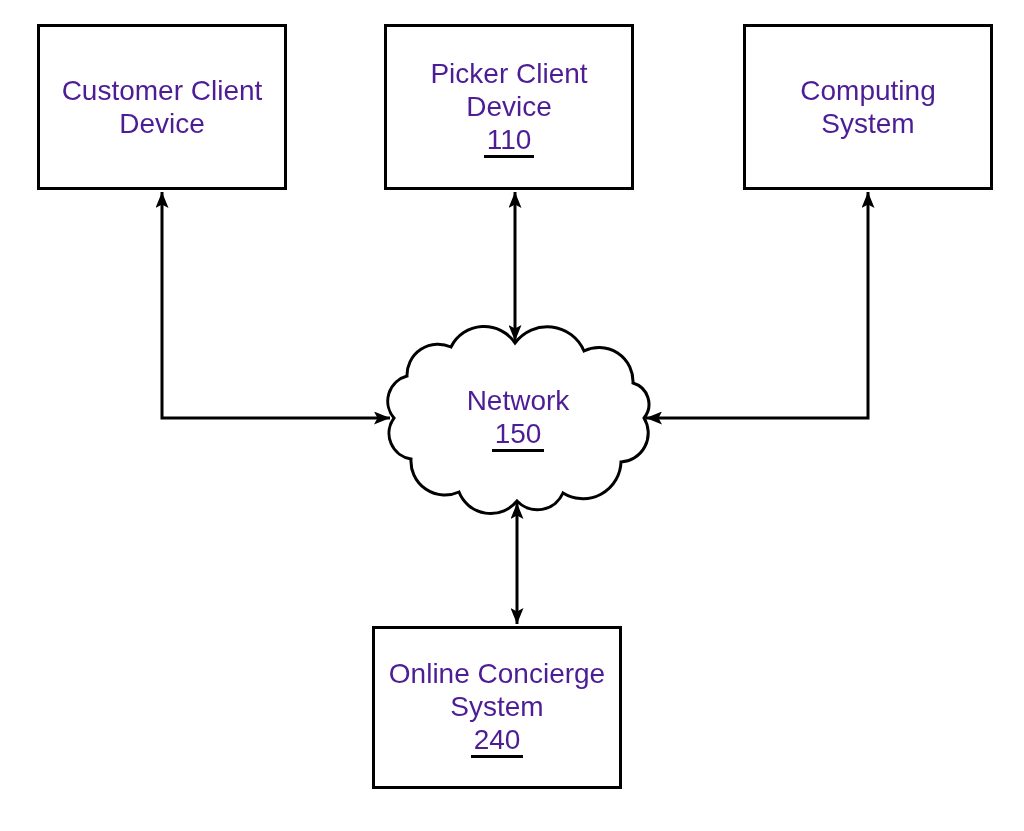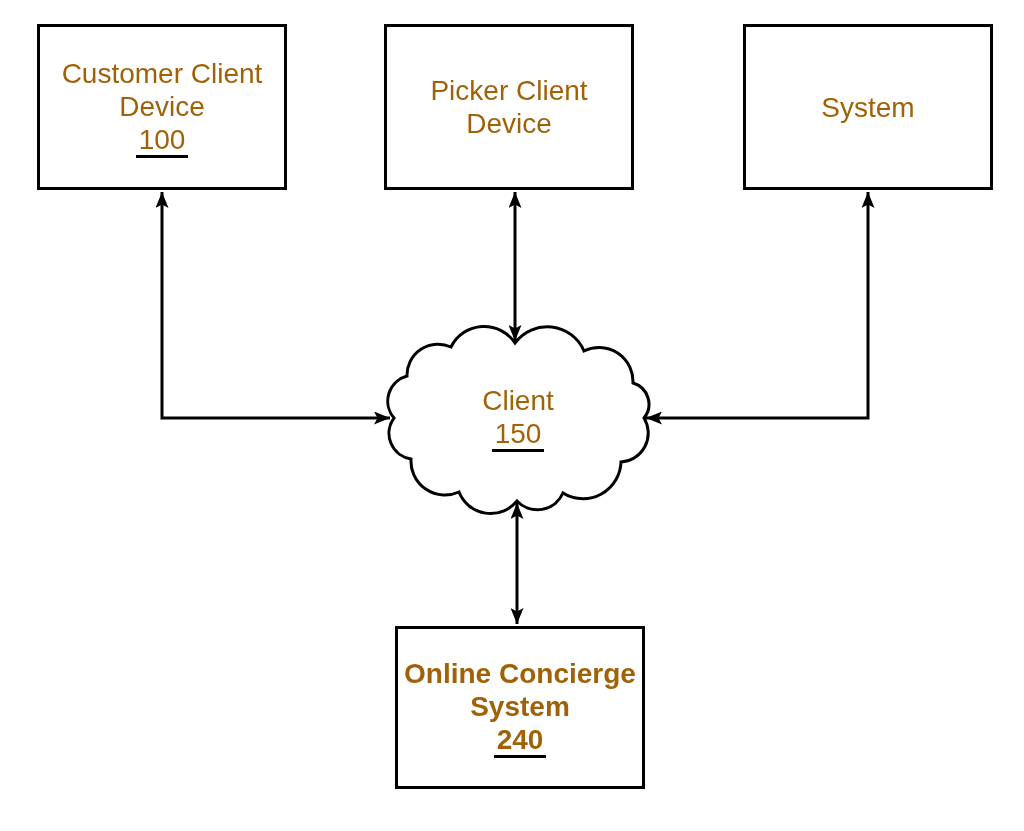--- a/index.html
+++ b/index.html
@@ -2,21 +2,21 @@
 <html><head>
 <meta charset="utf-8">
 <style>
   html, body { margin: 0; padding: 0; background: #ffffff; }
   .stage {
     position: relative;
     width: 1024px;
     height: 831px;
     background: #ffffff;
     font-family: "Liberation Sans", sans-serif;
-    color: #a16207;
+    color: #4c1d95;
     overflow: hidden;
   }
   .wires {
     position: absolute;
     left: 0; top: 0;
     width: 1024px; height: 831px;
   }
   .edge { fill: none; stroke: #000000; stroke-width: 3; }
   .cloud { fill: #ffffff; stroke: #000000; stroke-width: 3; }
   .node {
@@ -80,43 +80,44 @@
 
     <polyline class="edge" points="868,192 868,418 646,418" marker-start="url(#ah)" marker-end="url(#ah)"></polyline>
 
     <line class="edge" x1="517" y1="503" x2="517" y2="624" marker-start="url(#ah)" marker-end="url(#ah)"></line>
   </svg>
 
   <div class="node" style="left:37px; top:24px; width:250px; height:166px;">
     <div class="node-text">
       <div>Customer Client</div>
       <div>Device</div>
-      <div><span class="refnum">100</span></div>
     </div>
   </div>
 
   <div class="node" style="left:384px; top:24px; width:250px; height:166px;">
     <div class="node-text">
       <div>Picker Client</div>
       <div>Device</div>
+      <div><span class="refnum">110</span></div>
     </div>
   </div>
 
   <div class="node" style="left:743px; top:24px; width:250px; height:166px;">
     <div class="node-text">
+      <div>Computing</div>
       <div>System</div>
     </div>
   </div>
 
   <div class="cloud-label">
-    <div>Client</div>
+    <div>Network</div>
     <div><span class="refnum">150</span></div>
   </div>
 
-  <div class="node" style="left:395px; top:626px; width:250px; height:163px;font-weight:bold;">
+  <div class="node" style="left:372px; top:626px; width:250px; height:163px;">
     <div class="node-text">
       <div>Online Concierge</div>
       <div>System</div>
       <div><span class="refnum">240</span></div>
     </div>
   </div>
 
 </div>
 
 </body></html>

